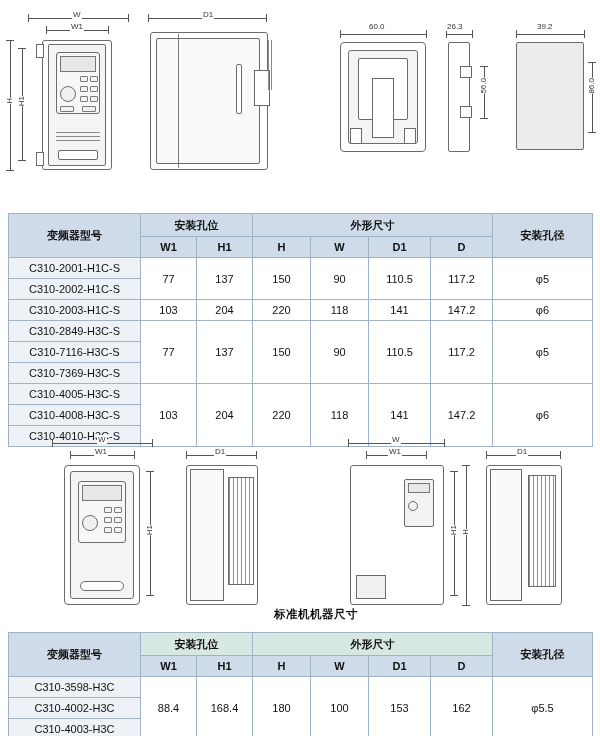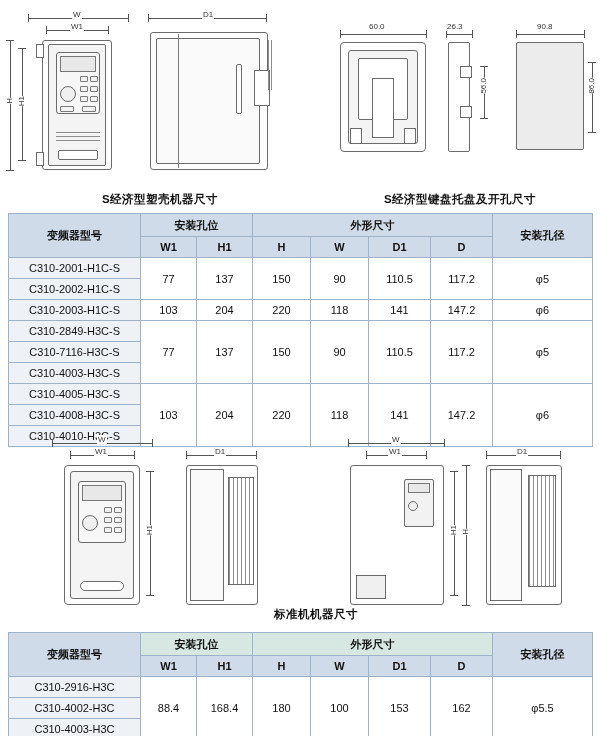--- a/index.html
+++ b/index.html
@@ -117,21 +117,20 @@
   <div class="dim-label" style="left:202px;top:10px;">D1</div>
 
   <div class="box r3" style="left:150px;top:32px;width:118px;height:138px;"></div>
   <div class="box r2 lighter" style="left:156px;top:38px;width:104px;height:126px;"></div>
   <div class="dim-line dim-v" style="left:178px;top:34px;height:134px;background:#7a7a7a;"></div>
   <div class="box" style="left:254px;top:70px;width:16px;height:36px;"></div>
   <div class="box r2" style="left:236px;top:64px;width:6px;height:50px;"></div>
   <div class="ventv" style="left:268px;top:40px;height:50px;"></div>
   <div class="ventv" style="left:271px;top:40px;height:50px;"></div>
 
-  <div class="sec-caption" style="position:absolute;left:0;top:192px;width:320px;">S经济型塑壳机器尺寸</div>
 </div>
 
 <div class="fig" style="position:absolute;left:320px;top:0;width:280px;height:190px;">
 
   <div class="dim-line dim-h" style="left:20px;top:34px;width:86px;"></div>
   <div class="dim-line dim-v" style="left:20px;top:30px;height:8px;"></div>
   <div class="dim-line dim-v" style="left:106px;top:30px;height:8px;"></div>
   <div class="dim-label" style="left:48px;top:22px;">60.0</div>
 
   <div class="box r4" style="left:20px;top:42px;width:86px;height:110px;"></div>
@@ -151,29 +150,28 @@
   <div class="box" style="left:140px;top:106px;width:12px;height:12px;"></div>
 
   <div class="dim-line dim-v" style="left:164px;top:66px;height:52px;"></div>
   <div class="dim-line dim-h" style="left:160px;top:66px;width:8px;"></div>
   <div class="dim-line dim-h" style="left:160px;top:118px;width:8px;"></div>
   <div class="dim-label vert" style="left:158px;top:78px;">56.0</div>
 
   <div class="dim-line dim-h" style="left:196px;top:34px;width:68px;"></div>
   <div class="dim-line dim-v" style="left:196px;top:30px;height:8px;"></div>
   <div class="dim-line dim-v" style="left:264px;top:30px;height:8px;"></div>
-  <div class="dim-label" style="left:216px;top:22px;">90.8</div>
+  <div class="dim-label" style="left:216px;top:22px;">39.2</div>
 
   <div class="box r2 grey" style="left:196px;top:42px;width:68px;height:108px;"></div>
   <div class="dim-line dim-v" style="left:272px;top:62px;height:70px;"></div>
   <div class="dim-line dim-h" style="left:268px;top:62px;width:8px;"></div>
   <div class="dim-line dim-h" style="left:268px;top:132px;width:8px;"></div>
   <div class="dim-label vert" style="left:266px;top:78px;">86.0</div>
 
-  <div class="sec-caption" style="position:absolute;left:0;top:192px;width:280px;">S经济型键盘托盘及开孔尺寸</div>
 </div>
 
 <div class="tbl-wrap" style="left:8px;top:213px;width:584px;">
   <table>
     <colgroup>
       <col style="width:132px">
         <col style="width:56px">
         <col style="width:56px">
       <col style="width:58px">
         <col style="width:58px">
@@ -229,21 +227,21 @@
         <td rowspan="3">150</td>
         <td rowspan="3">90</td>
         <td rowspan="3">110.5</td>
         <td rowspan="3">117.2</td>
         <td rowspan="3">φ5</td>
       </tr>
       <tr class="row-h">
         <td class="model-col">C310-7116-H3C-S</td>
       </tr>
       <tr class="row-h">
-        <td class="model-col">C310-4003-H3C-S</td>
+        <td class="model-col">C310-7369-H3C-S</td>
       </tr>
 
       <tr class="row-h">
         <td class="model-col">C310-4005-H3C-S</td>
         <td rowspan="3">103</td>
         <td rowspan="3">204</td>
         <td rowspan="3">220</td>
         <td rowspan="3">118</td>
         <td rowspan="3">141</td>
         <td rowspan="3">147.2</td>
@@ -352,21 +350,21 @@
       </tr>
       <tr class="row-h">
         <td class="hdr">W1</td>
         <td class="hdr">H1</td>
         <td class="hdr">H</td>
         <td class="hdr">W</td>
         <td class="hdr">D1</td>
         <td class="hdr">D</td>
       </tr>
       <tr class="row-h">
-        <td class="model-col">C310-2916-H3C</td>
+        <td class="model-col">C310-3598-H3C</td>
         <td rowspan="3">88.4</td>
         <td rowspan="3">168.4</td>
         <td rowspan="3">180</td>
         <td rowspan="3">100</td>
         <td rowspan="3">153</td>
         <td rowspan="3">162</td>
         <td rowspan="3">φ5.5</td>
       </tr>
       <tr class="row-h">
         <td class="model-col">C310-4002-H3C</td>

